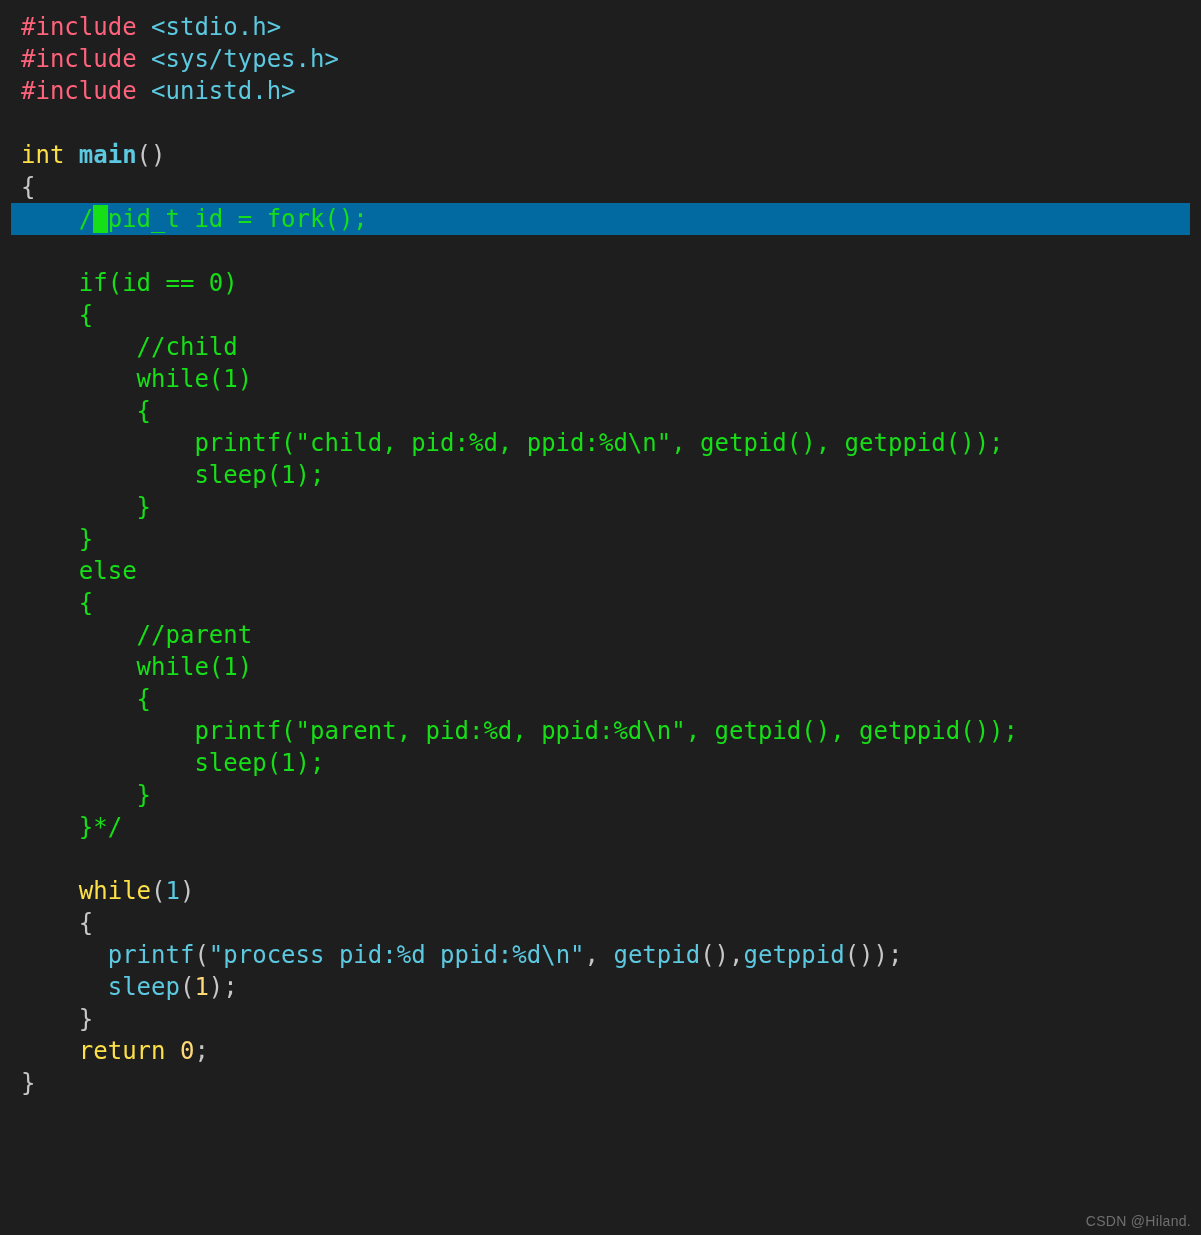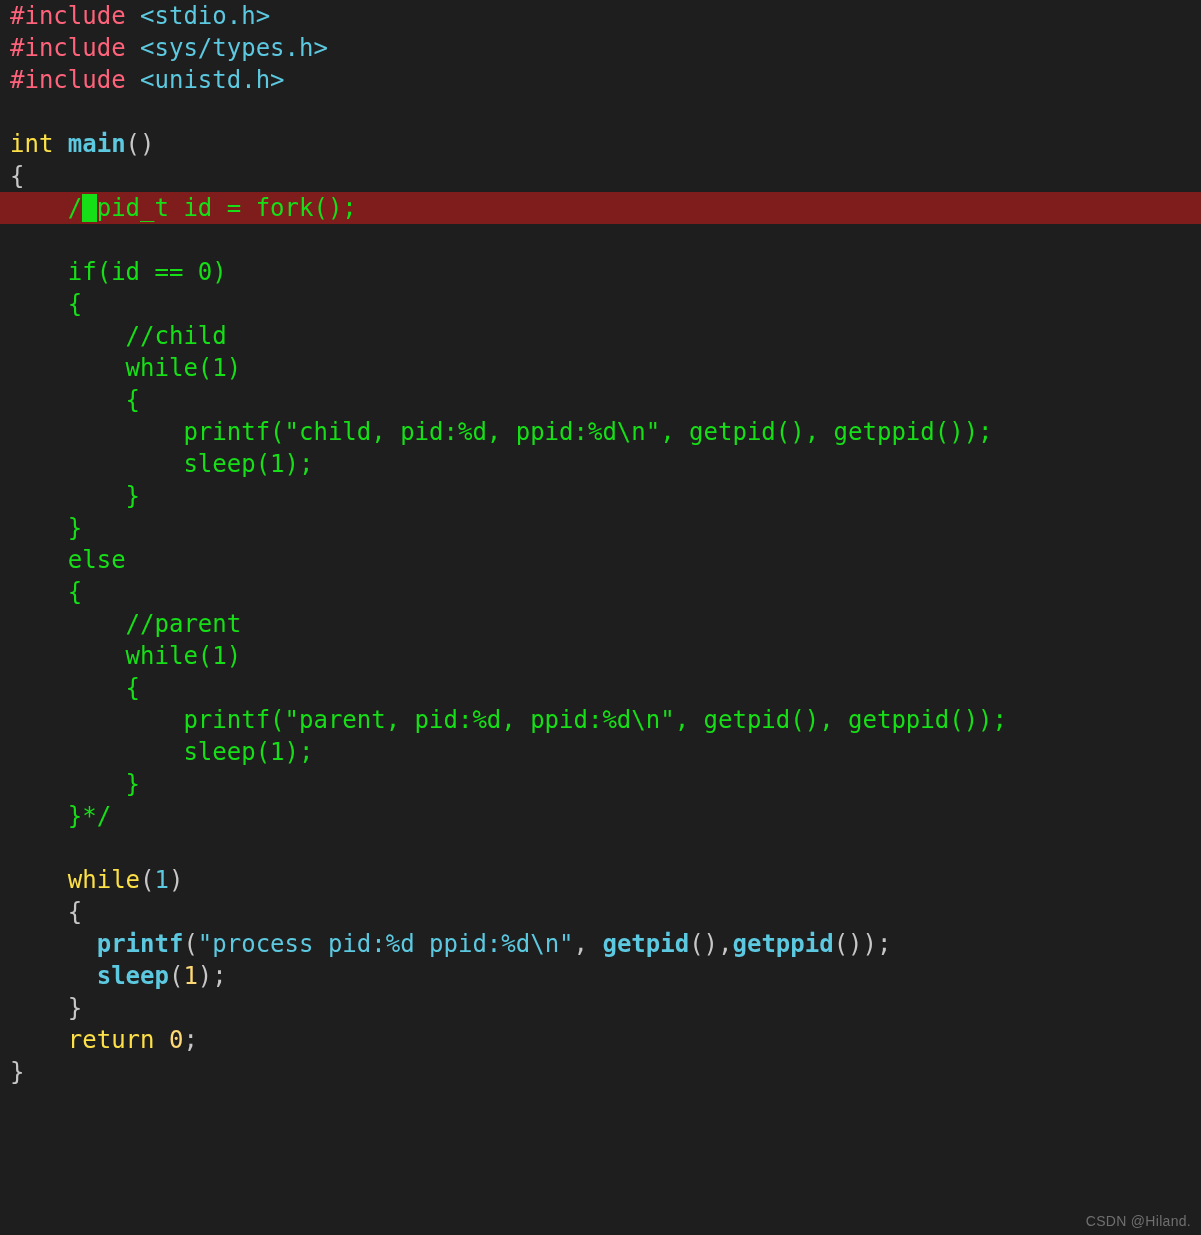--- a/index.html
+++ b/index.html
@@ -5,48 +5,48 @@
   html, body {
     margin: 0;
     padding: 0;
     width: 1201px;
     height: 1235px;
     background: #1e1e1e;
     overflow: hidden;
   }
   pre.code {
     margin: 0;
-    padding: 0;
+    padding: 11px;
     font-family: "Menlo", "Consolas", "DejaVu Sans Mono", monospace;
     font-size: 24px;
     line-height: 32px;
     white-space: pre;
     color: #d4d4d4;
   }
   .line {
     display: block;
     min-height: 32px;
     padding-left: 10px;
   }
   .hl-line {
-    background: #7f1d1d;
+    background: #0369a1;
   }
   .cursor {
     background: #17df17;
     color: #17df17;
   }
   .tok-directive { color: #ff637b; }
   .tok-anglebr   { color: #5cc9e0; }
   .tok-keyword   { color: #fde047; }
   .tok-func      { color: #5cc9e0; font-weight: bold; }
   .tok-paren     { color: #c7c7c7; }
   .tok-brace     { color: #c7c7c7; }
   .tok-comment   { color: #17df17; }
   .tok-string    { color: #5cc9e0; }
-  .tok-call      { color: #5cc9e0; font-weight: bold; }
+  .tok-call      { color: #5cc9e0; }
   .tok-semi      { color: #c7c7c7; }
   .tok-number-y  { color: #ffd877; }
   .tok-number-b  { color: #5cc9e0; }
   .tok-comma     { color: #c7c7c7; }
   .tok-plain     { color: #c7c7c7; }
   .watermark {
     position: absolute;
     right: 10px;
     bottom: 6px;
     font-family: Arial, sans-serif;

